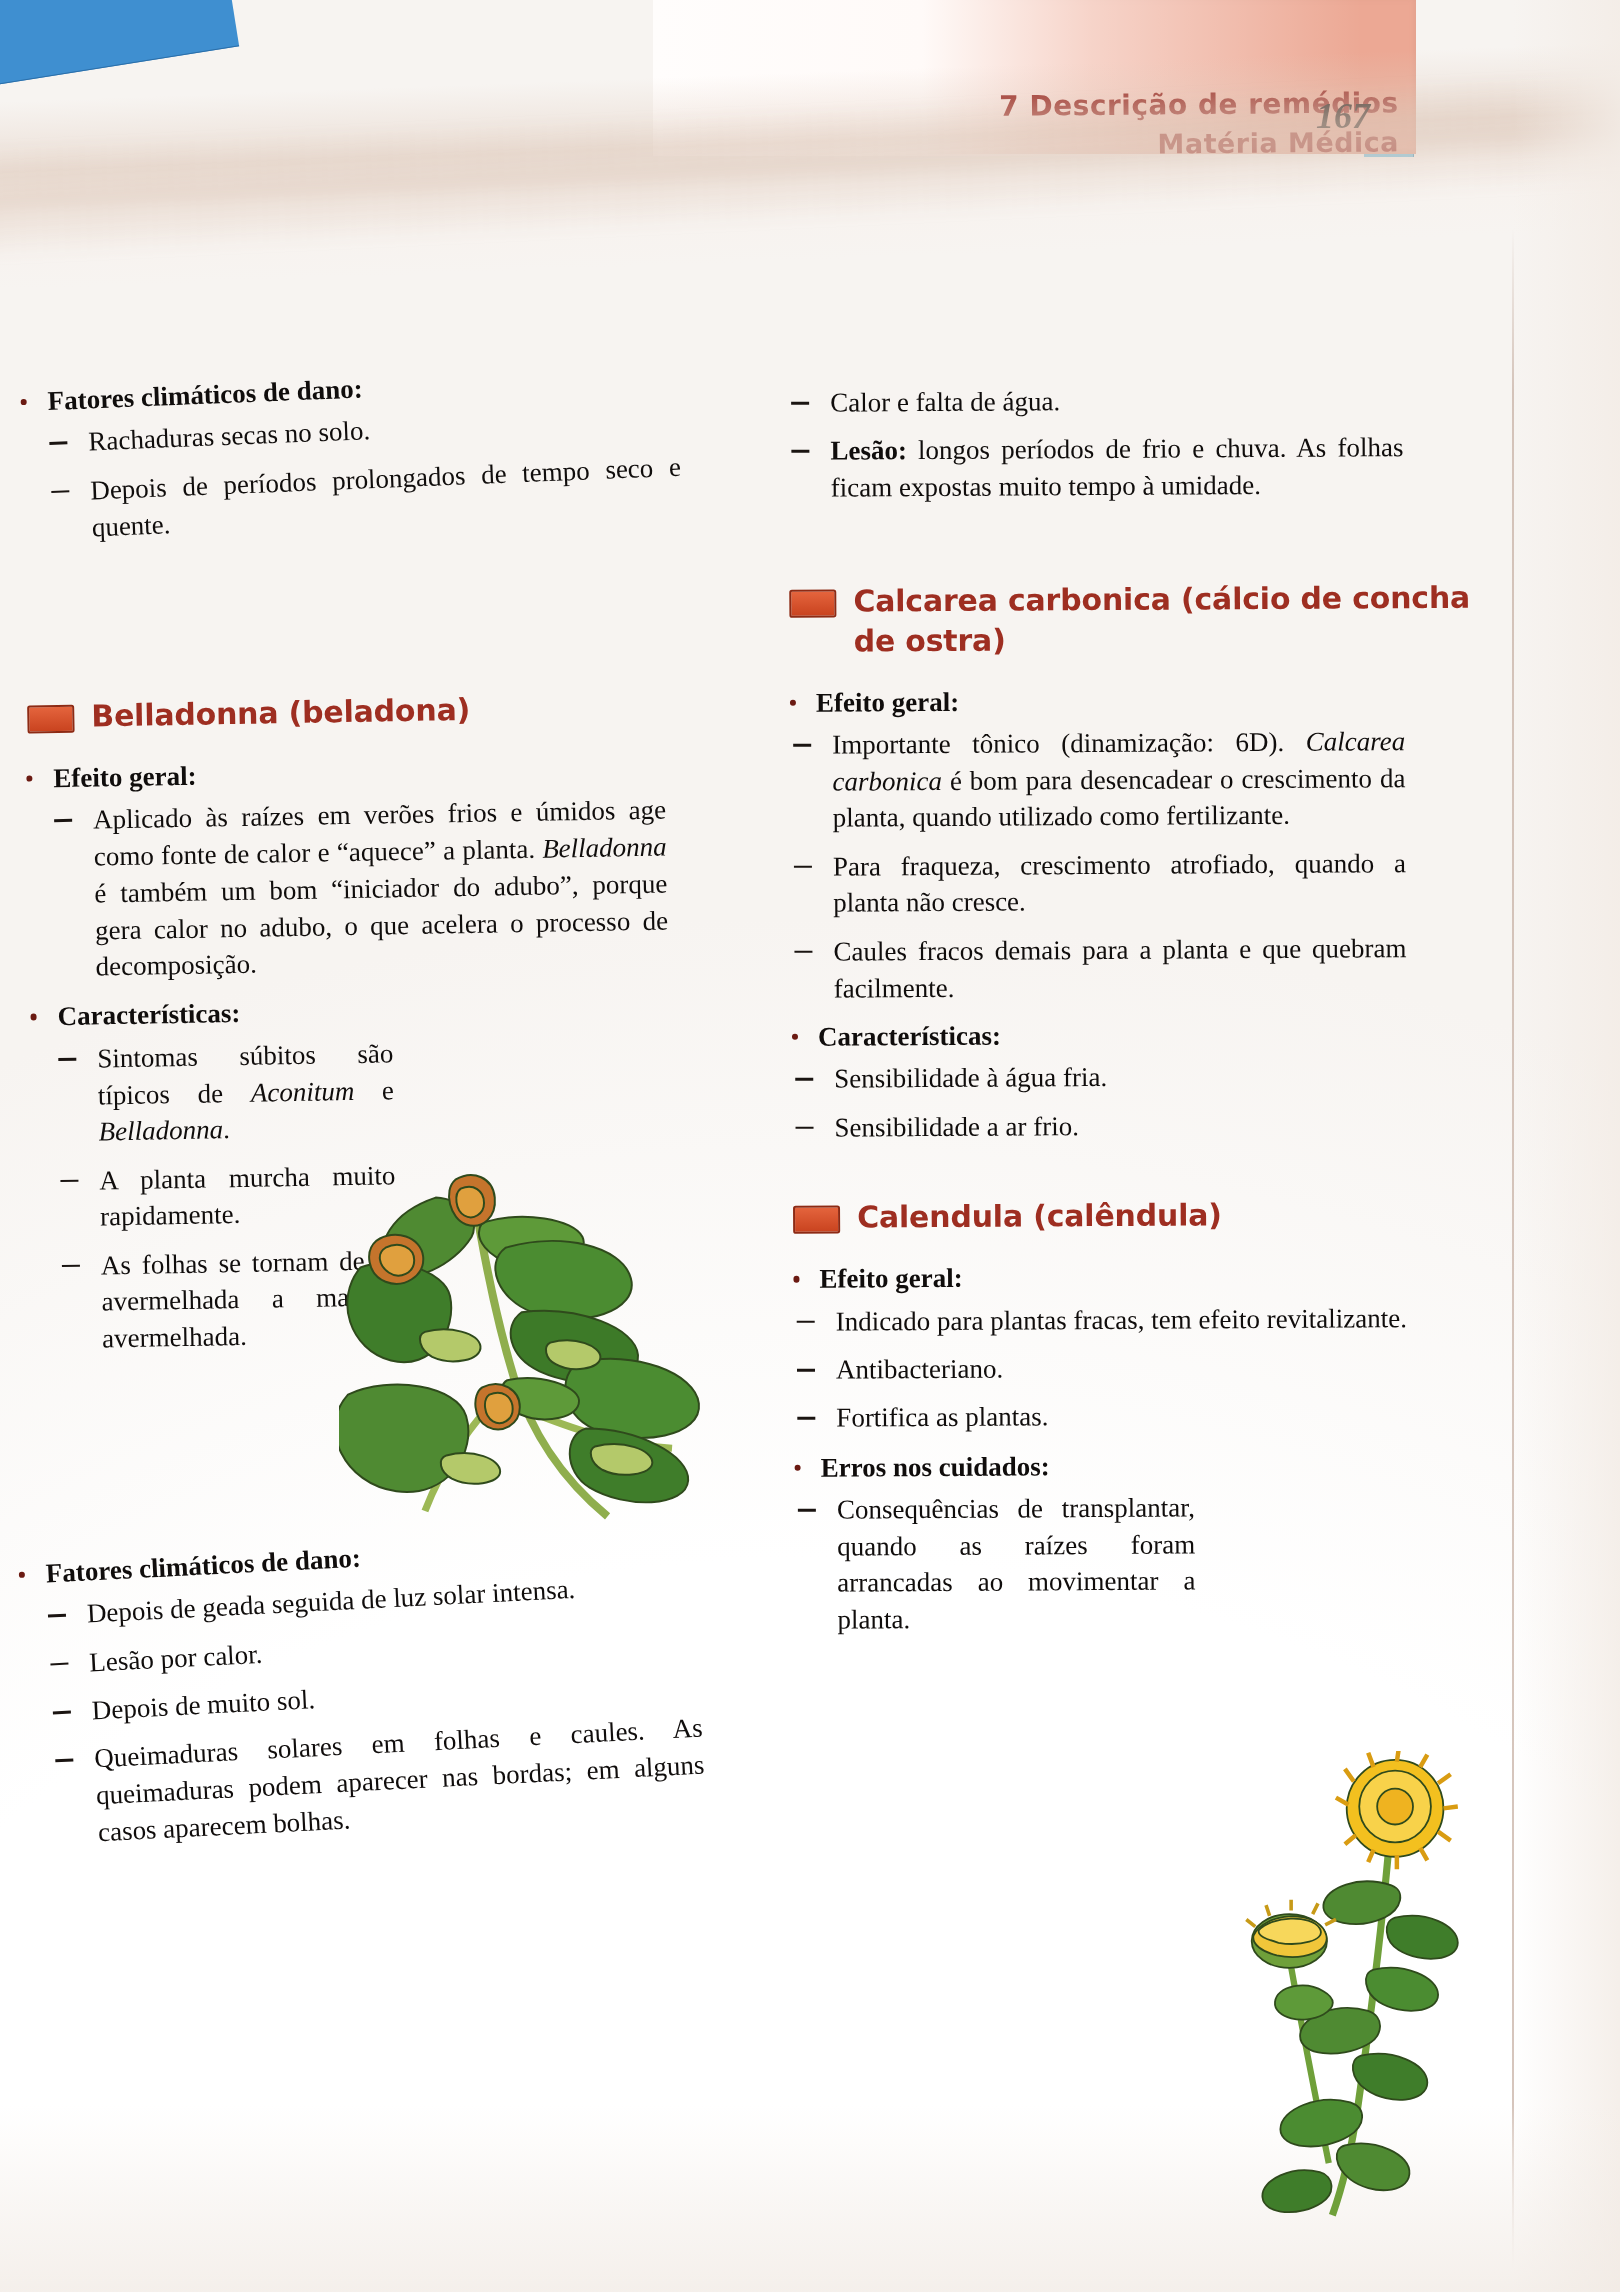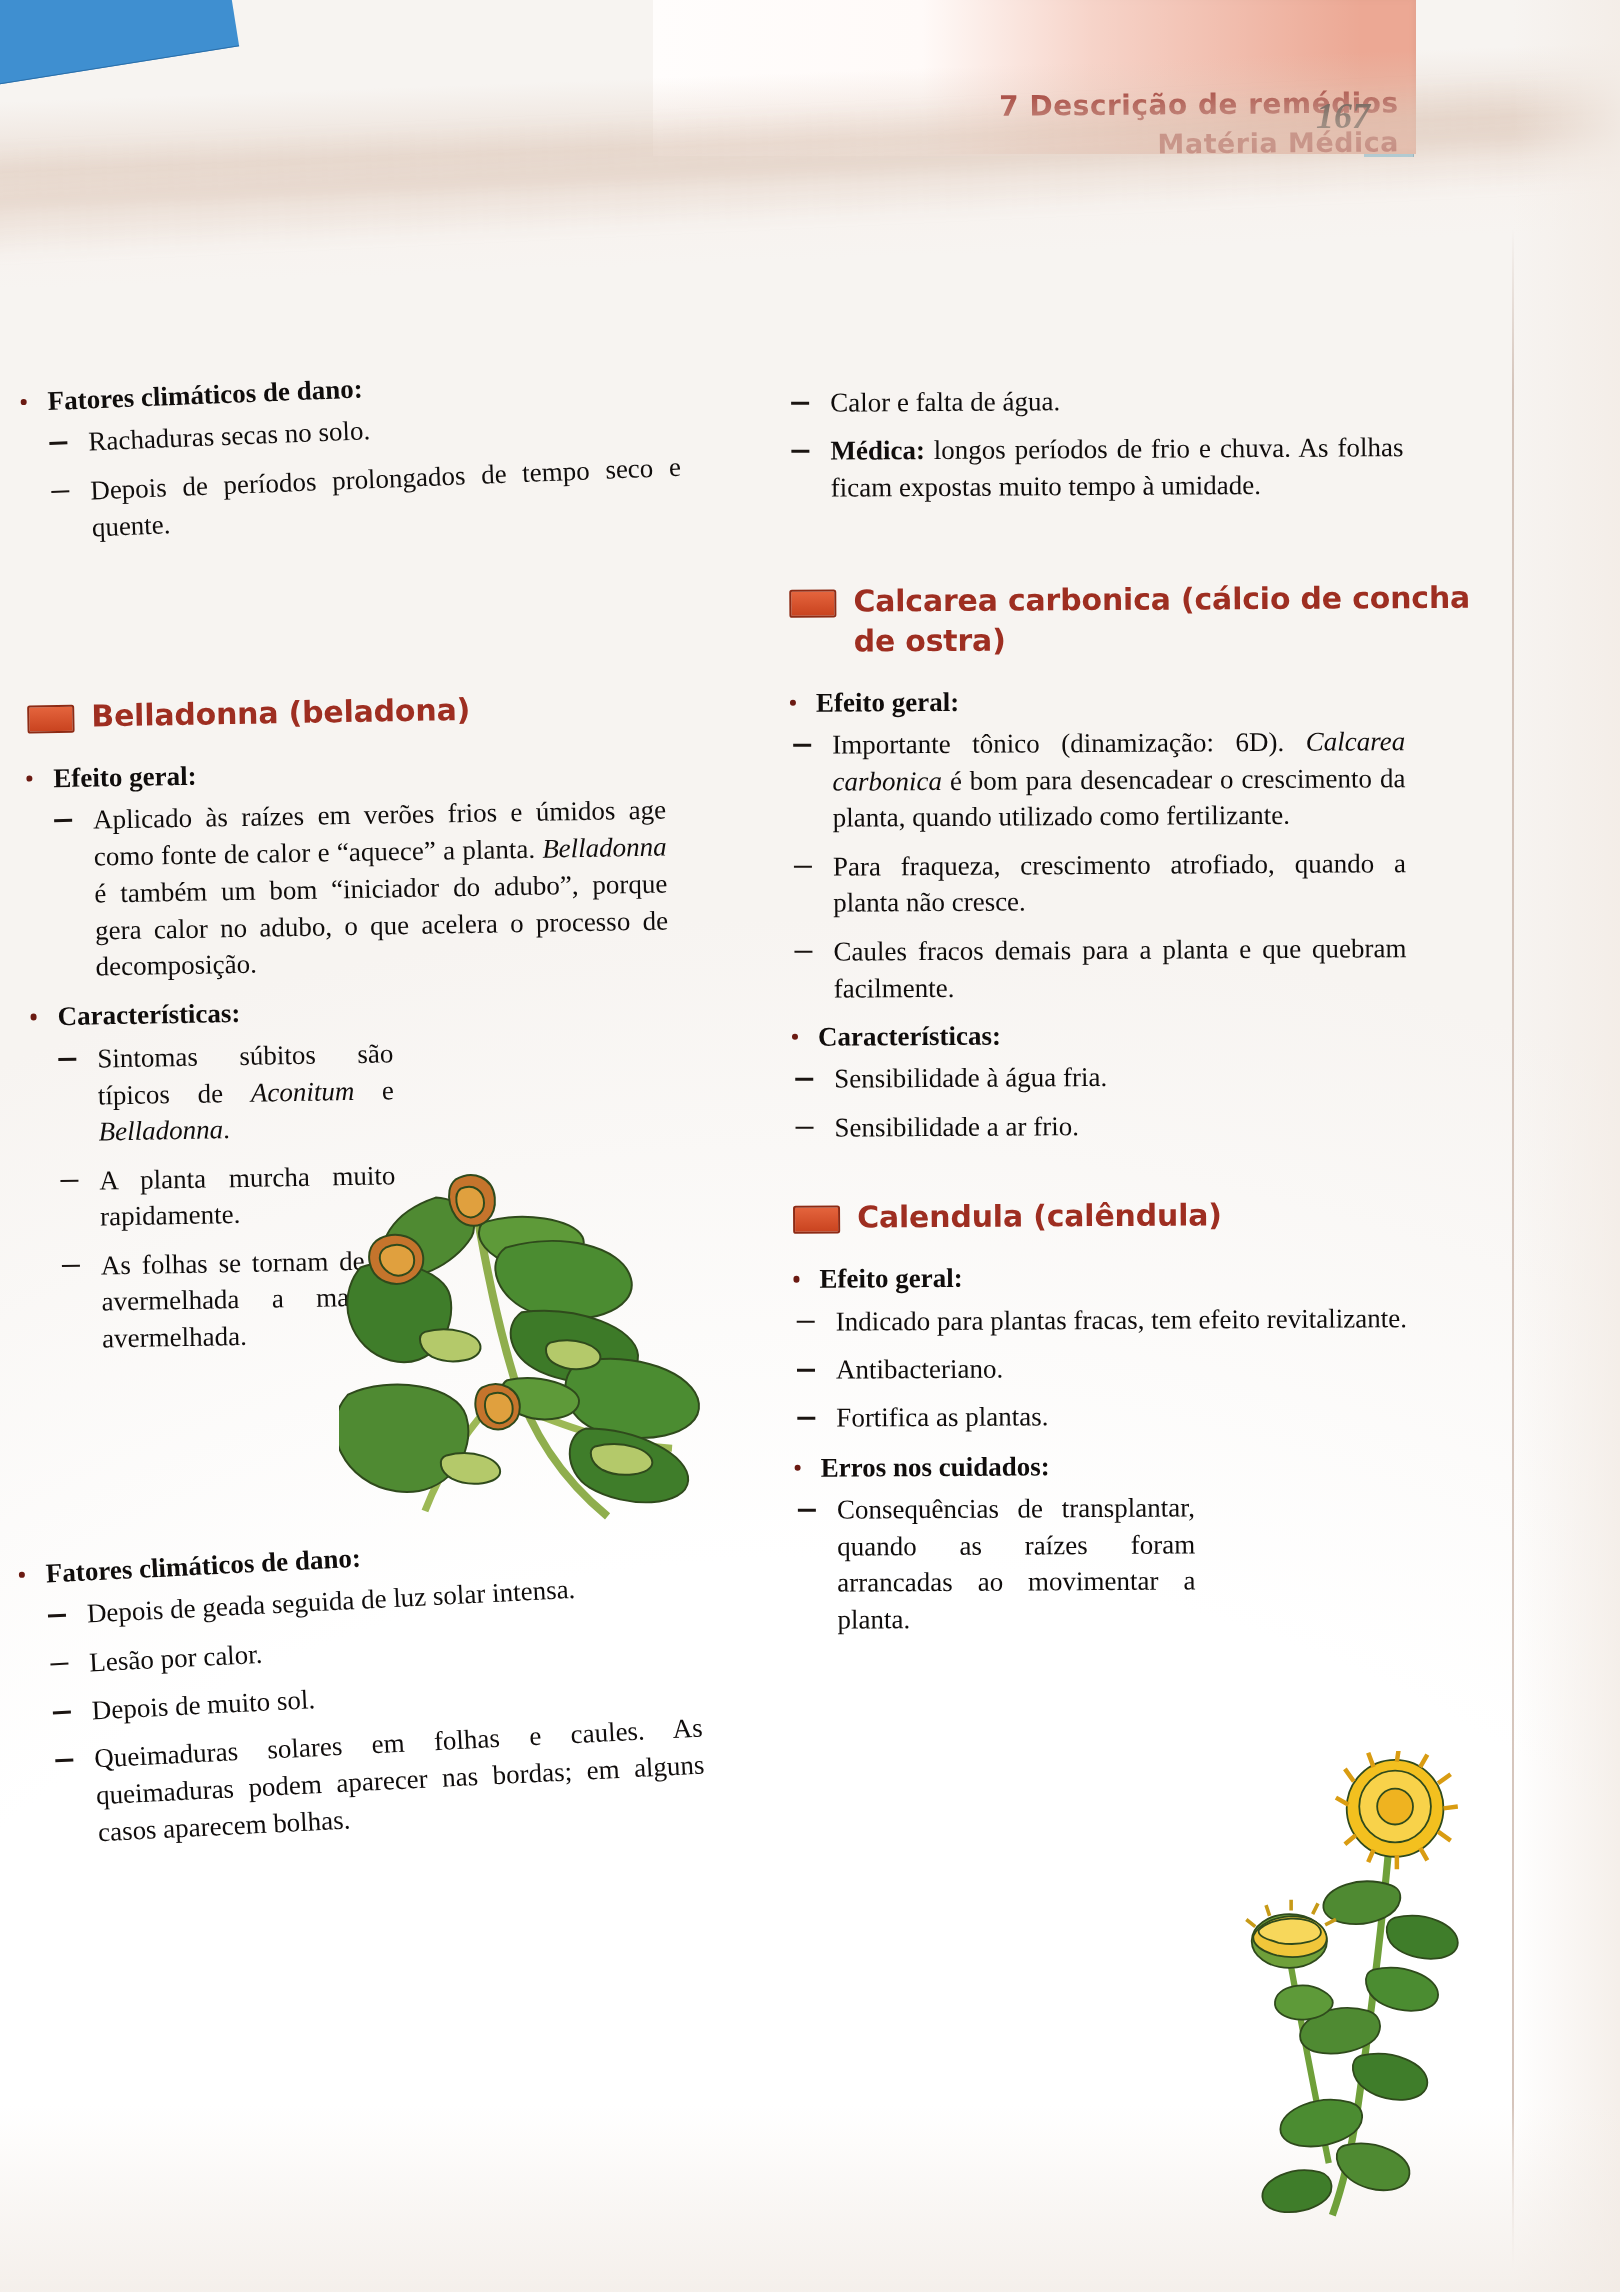--- a/index.html
+++ b/index.html
@@ -203,21 +203,21 @@
       <div class="lvl2 nojust">Lesão por calor.</div>
       <div class="lvl2 nojust">Depois de muito sol.</div>
       <div class="lvl2" style="width:609px;">Queimaduras solares em folhas e caules. As queimaduras podem aparecer nas bordas; em alguns casos aparecem bolhas.</div>
     </div>
   </div>
 
   <div class="col col-right skew-r">
 
     <div>
       <div class="lvl2 nojust" style="padding-left:64px;">Calor e falta de água.</div>
-      <div class="lvl2" style="padding-left:64px;width:573px;"><b>Médica:</b> longos períodos de frio e chuva. As folhas ficam expostas muito tempo à umidade.</div>
+      <div class="lvl2" style="padding-left:64px;width:573px;"><b>Lesão:</b> longos períodos de frio e chuva. As folhas ficam expostas muito tempo à umidade.</div>
     </div>
     <style>
       .col-right .lvl2:before{left:25px;}
       .col-right .lvl1:before{left:21.5px;}
       .col-right .lvl1{padding-left:48px;}
       .col-right .lvl2{padding-left:64px;}
     </style>
 
     <div style="margin-top:75px;">
       <h2 class="sec-head" style="width:618px;">

